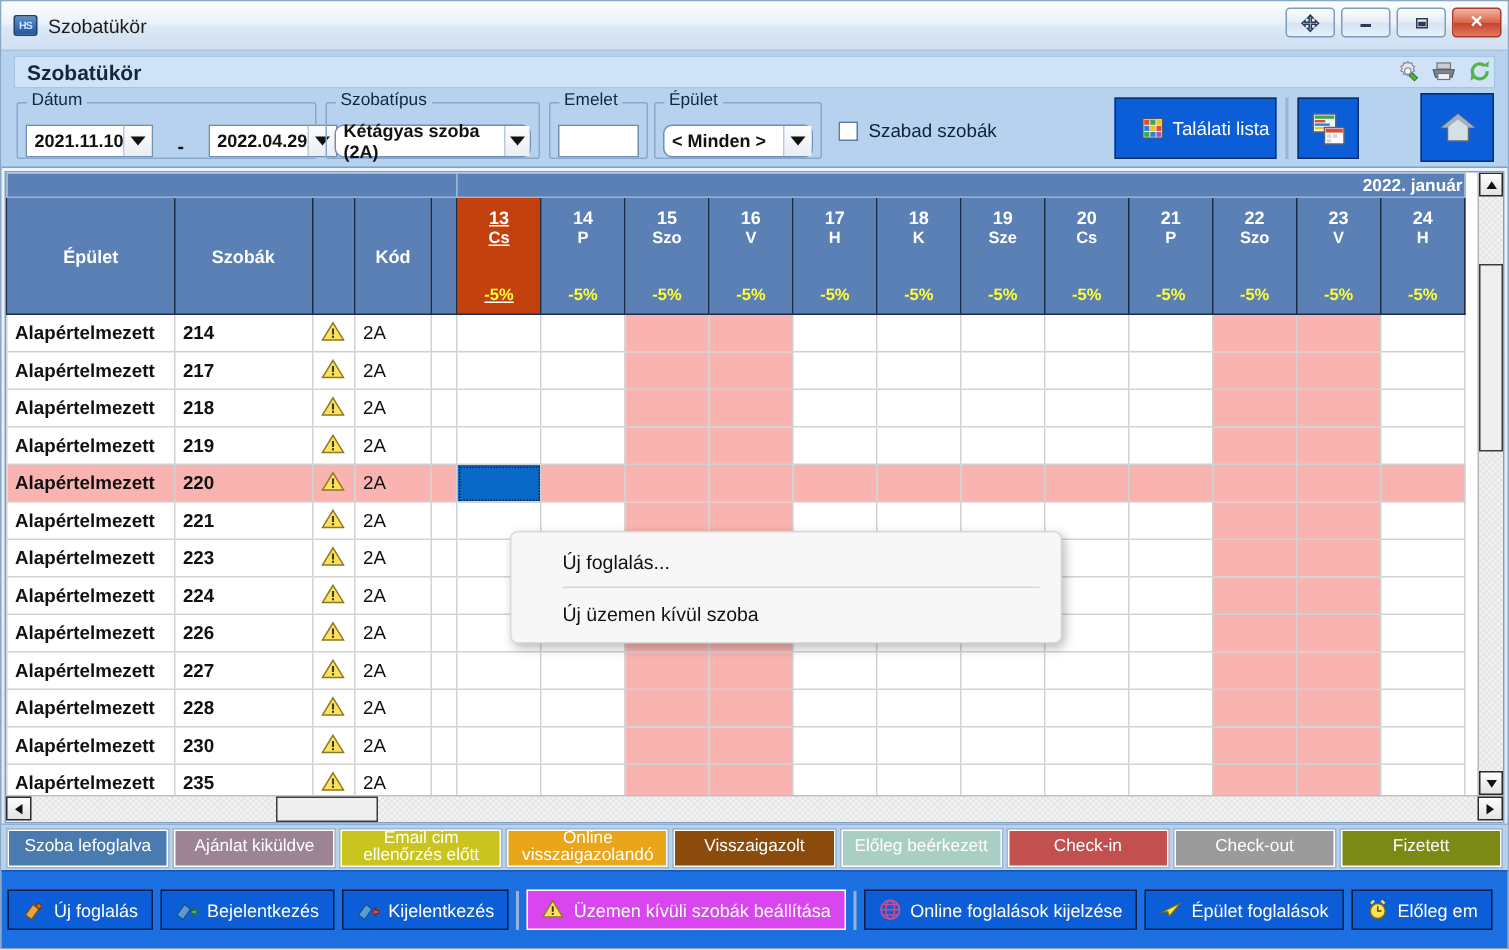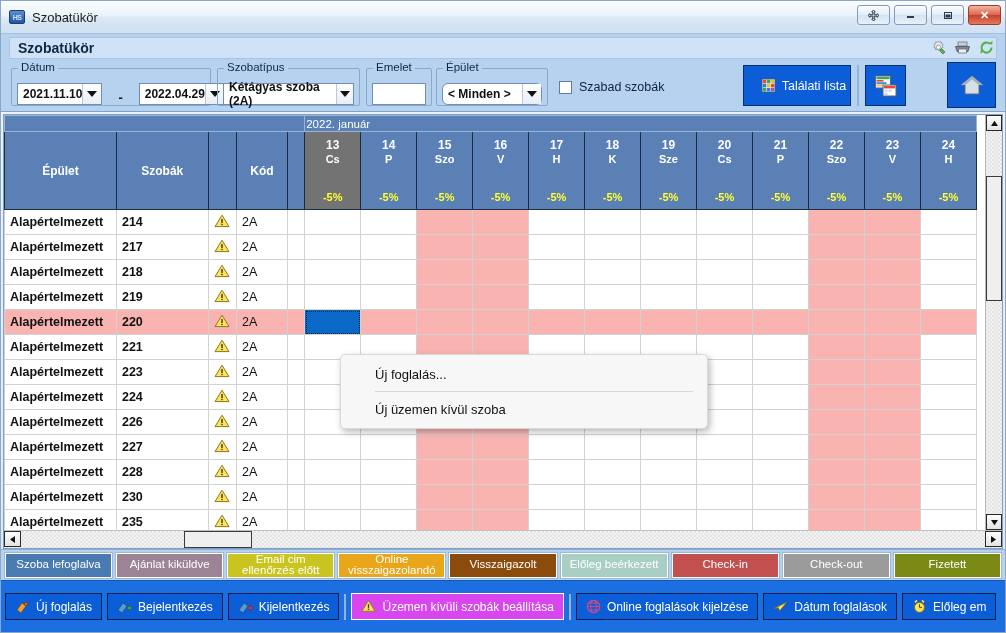--- a/index.html
+++ b/index.html
@@ -100,31 +100,31 @@
   
   .gridwrap {
     flex:1 1 auto; margin:2px 2px 0 2px; position:relative;
     border:1px solid #7f9fc4; background:#fff; overflow:hidden;
     display:flex; flex-direction:column;
   }
   .grid-scrollrow { flex:1 1 auto; display:flex; min-height:0; }
   .grid-main { flex:1 1 auto; overflow:hidden; position:relative; }
   table.sheet { border-collapse:collapse; table-layout:fixed; }
   .monthrow td {
-    background:#5b80b6; color:#fff; font-size:11.5px; font-weight:normal;
-    text-align:left; height:16px; border:1px solid #9ab4d3;
+    background:#5b80b6; color:#fff; font-size:11.5px; font-weight:bold;
+    text-align:right; height:16px; border:1px solid #9ab4d3;
   }
   .monthrow td.blank { background:#5b80b6; border-right:1px solid #9ab4d3;}
   .hdrrow td {
     background:#5b80b6; color:#fff; border:1px solid #1b2c44;
     font-size:12px; font-weight:bold; text-align:center;
     height:78px; vertical-align:middle;
   }
   .hdrrow td.daycol { padding:0; vertical-align:top; }
-  .hdrrow td.today { background:#737373; }
+  .hdrrow td.today { background:#c2410c;text-decoration:underline; }
   .daybox { height:100%; display:flex; flex-direction:column; }
   .daybox .dnum { margin-top:6px; font-size:12px; }
   .daybox .dwd  { font-size:11px; font-weight:bold; margin-top:1px; }
   .daybox .dpct { margin-top:auto; margin-bottom:6px; color:#ffff33; font-size:11px; font-weight:bold; }
   .hdrrow td.today .dpct { color:#ffff33; }
 
   tr.datarow td {
     height:25px; border:1px solid #d2d2d2; font-size:12.5px;
     color:#111; padding:0 0 0 5px; background:#fff;
   }
@@ -271,21 +271,21 @@
             <span class="arrow-btn">
                 <span class="tri-down"></span>
               </span>
           </div>
         </div>
       </div>
 
       <div class="fieldset" style="left:216px; width:143px;">
         <span class="legend">Szobatípus</span>
         <div class="inner">
-          <div class="combo" style="width:133px;">
+          <div class="combo" style="width:133px;border-radius:6px;">
             <span>Kétágyas szoba (2A)</span>
             <span class="arrow-btn">
                 <span class="tri-down"></span>
               </span>
           </div>
         </div>
       </div>
 
       <div class="fieldset" style="left:365px; width:66px;">
         <span class="legend">Emelet</span>
@@ -908,21 +908,21 @@
             <circle cx="7.5" cy="7.5" r="6.2" fill="none" stroke="#d04a8c" stroke-width="1.2"></circle>
             <ellipse cx="7.5" cy="7.5" rx="2.9" ry="6.2" fill="none" stroke="#d04a8c" stroke-width="1"></ellipse>
             <path d="M1.4 7.5 H13.6 M2.4 4 H12.6 M2.4 11 H12.6" stroke="#d04a8c" stroke-width="1"></path>
           </svg></span>
         <span>Online foglalások kijelzése</span>
       </div>
       <div class="actbtn">
         <span class="ico"><svg width="15" height="15" viewBox="0 0 15 15">
             <path d="M1 9.5 L14 3 L6.5 12 L5.5 8.8z" fill="#ffe15a" stroke="#7a6a10" stroke-width=".8"></path>
           </svg></span>
-        <span>Dátum foglalások</span>
+        <span>Épület foglalások</span>
       </div>
       <div class="actbtn">
         <span class="ico"><svg width="15" height="15" viewBox="0 0 15 15">
             <circle cx="7.5" cy="8.4" r="5" fill="#ffe15a" stroke="#7a6a10" stroke-width="1"></circle>
             <path d="M3 3.4 L5 1.4 M12 3.4 L10 1.4" stroke="#ffe15a" stroke-width="1.6"></path>
             <path d="M7.5 5.2 V8.4 H10" stroke="#5a4c08" stroke-width="1" fill="none"></path>
           </svg></span>
         <span>Előleg em</span>
       </div>
     </div>

